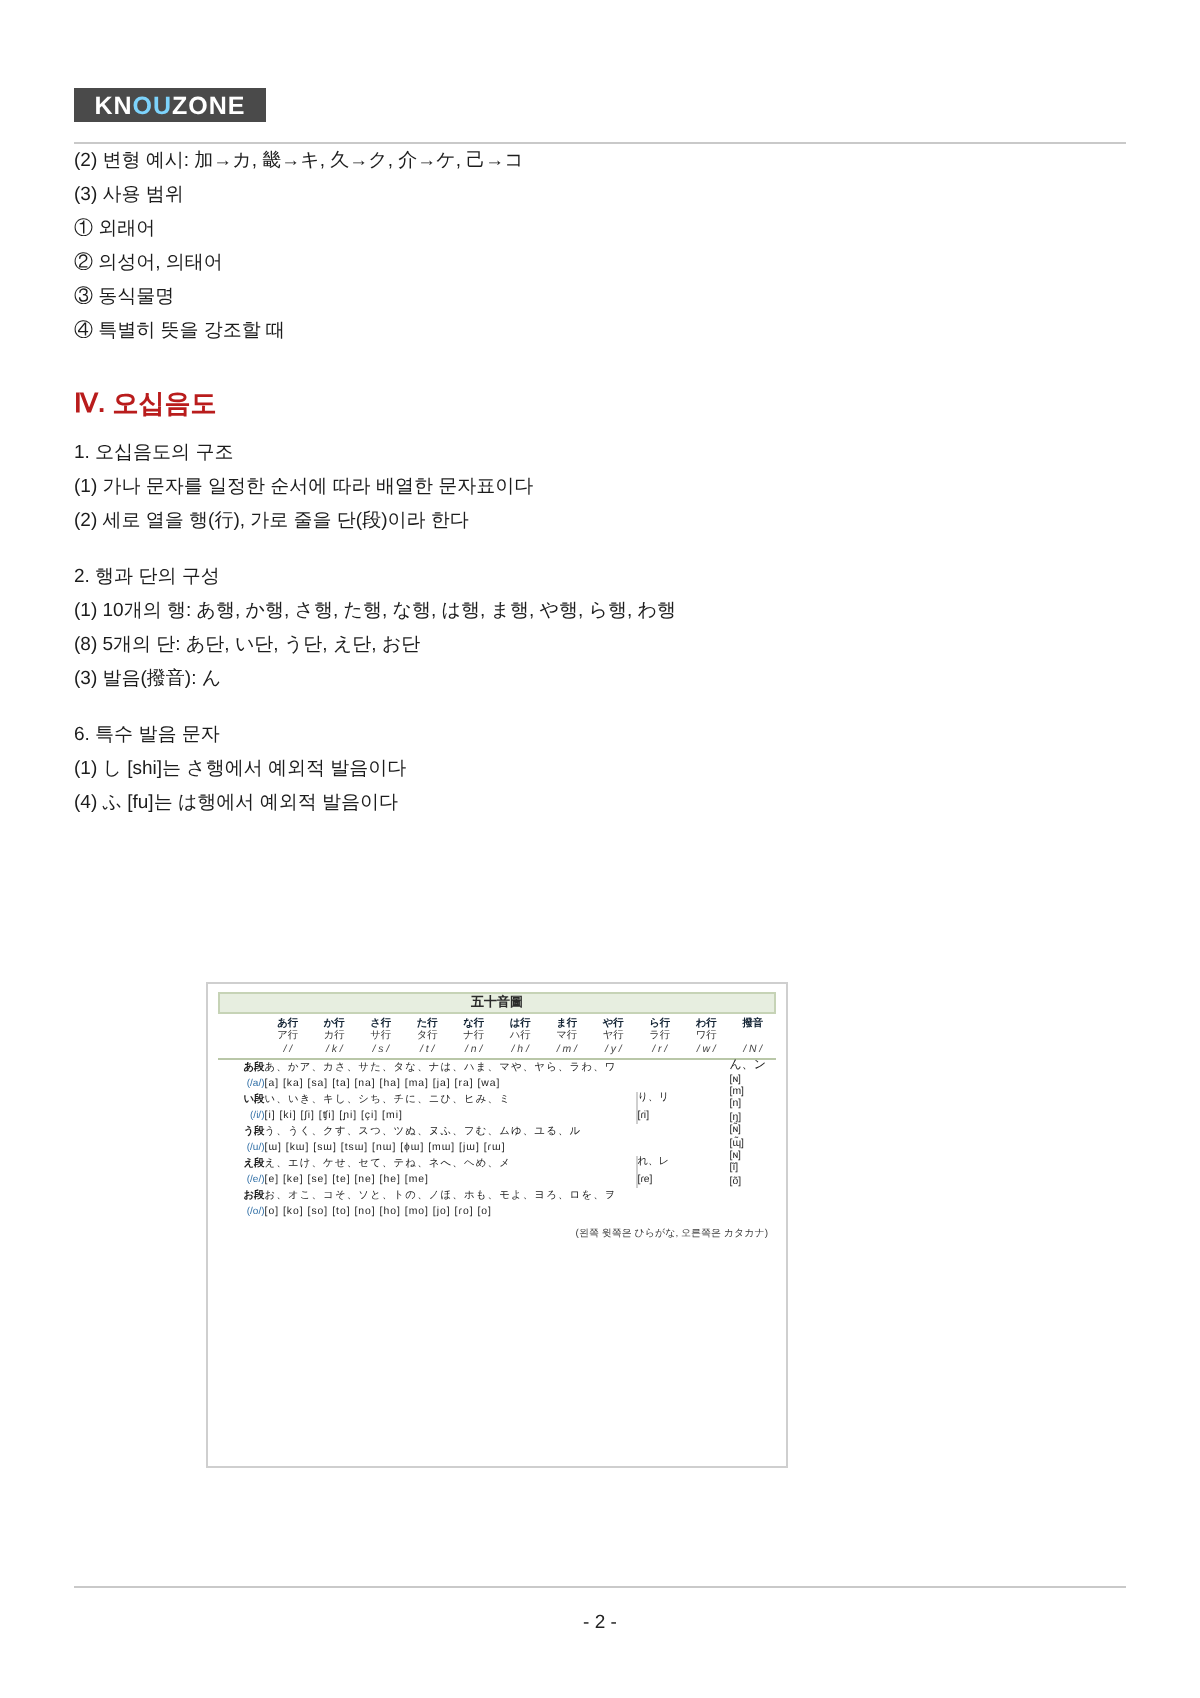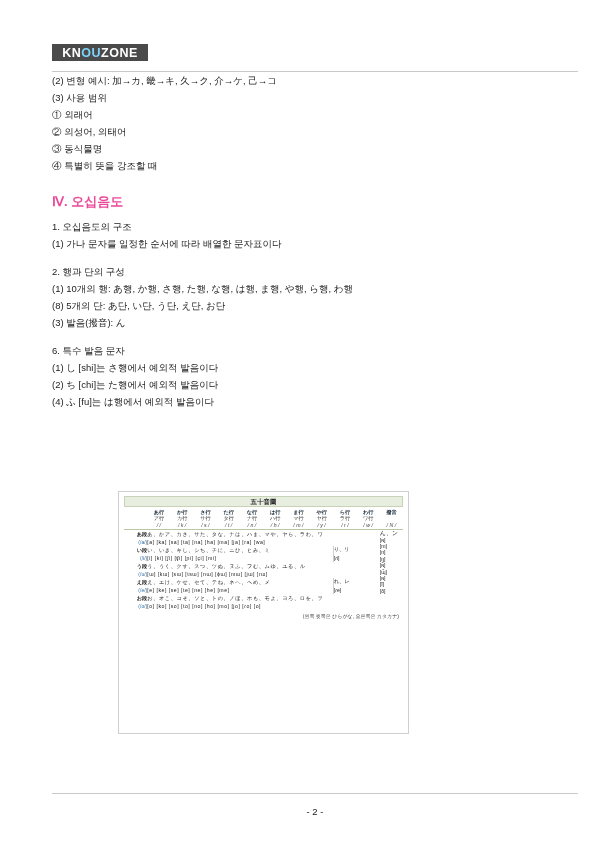--- a/index.html
+++ b/index.html
@@ -10,21 +10,21 @@
   body {
     width: 600px;
     height: 849px;
     font-family: "Liberation Sans", sans-serif;
     color: #1a1a1a;
     position: relative;
     overflow: hidden;
   }
   .page {
     position: absolute;
-    left: 15px; top: 0;
+    left: 0; top: 0;
     width: 525px;
     height: 849px;
     box-sizing: border-box;
   }
   .logo {
     position: absolute;
     left: 37px;
     top: 44px;
     width: 96px;
     height: 17px;
@@ -55,21 +55,21 @@
   }
   .blank {
     height: 11px;
   }
   .section-title {
     font-size: 13px;
     font-weight: bold;
     line-height: 20px;
     margin-top: 18px;
     margin-bottom: 6px;
-    color: #ec4899;
+    color: #b91c1c;
   }
 
   
   .figure {
     position: absolute;
     left: 103px;
     top: 491px;
     width: 291px;
     height: 243px;
     border: 1px solid #cfcfcf;
@@ -197,33 +197,33 @@
     <div class="line">(3) 사용 범위</div>
     <div class="line">① 외래어</div>
     <div class="line">② 의성어, 의태어</div>
     <div class="line">③ 동식물명</div>
     <div class="line">④ 특별히 뜻을 강조할 때</div>
 
     <div class="section-title">Ⅳ. 오십음도</div>
 
     <div class="line">1. 오십음도의 구조</div>
     <div class="line">(1) 가나 문자를 일정한 순서에 따라 배열한 문자표이다</div>
+    <div class="line">(2) 세로 열을 행(行), 가로 줄을 단(段)이라 한다</div>
 
     <div class="blank"></div>
 
     <div class="line">2. 행과 단의 구성</div>
     <div class="line">(1) 10개의 행: あ행, か행, さ행, た행, な행, は행, ま행, や행, ら행, わ행</div>
     <div class="line">(8) 5개의 단: あ단, い단, う단, え단, お단</div>
     <div class="line">(3) 발음(撥音): ん</div>
 
     <div class="blank"></div>
 
     <div class="line">6. 특수 발음 문자</div>
     <div class="line">(1) し [shi]는 さ행에서 예외적 발음이다</div>
-    <div class="line">(2) ち [chi]는 た행에서 예외적 발음이다</div>
     <div class="line">(4) ふ [fu]는 は행에서 예외적 발음이다</div>
 
   </div>
 
   <div class="figure">
     <div class="fig-title">五十音圖</div>
 
     <table class="fig-table">
       <tbody>
           <tr class="hdr-row">

